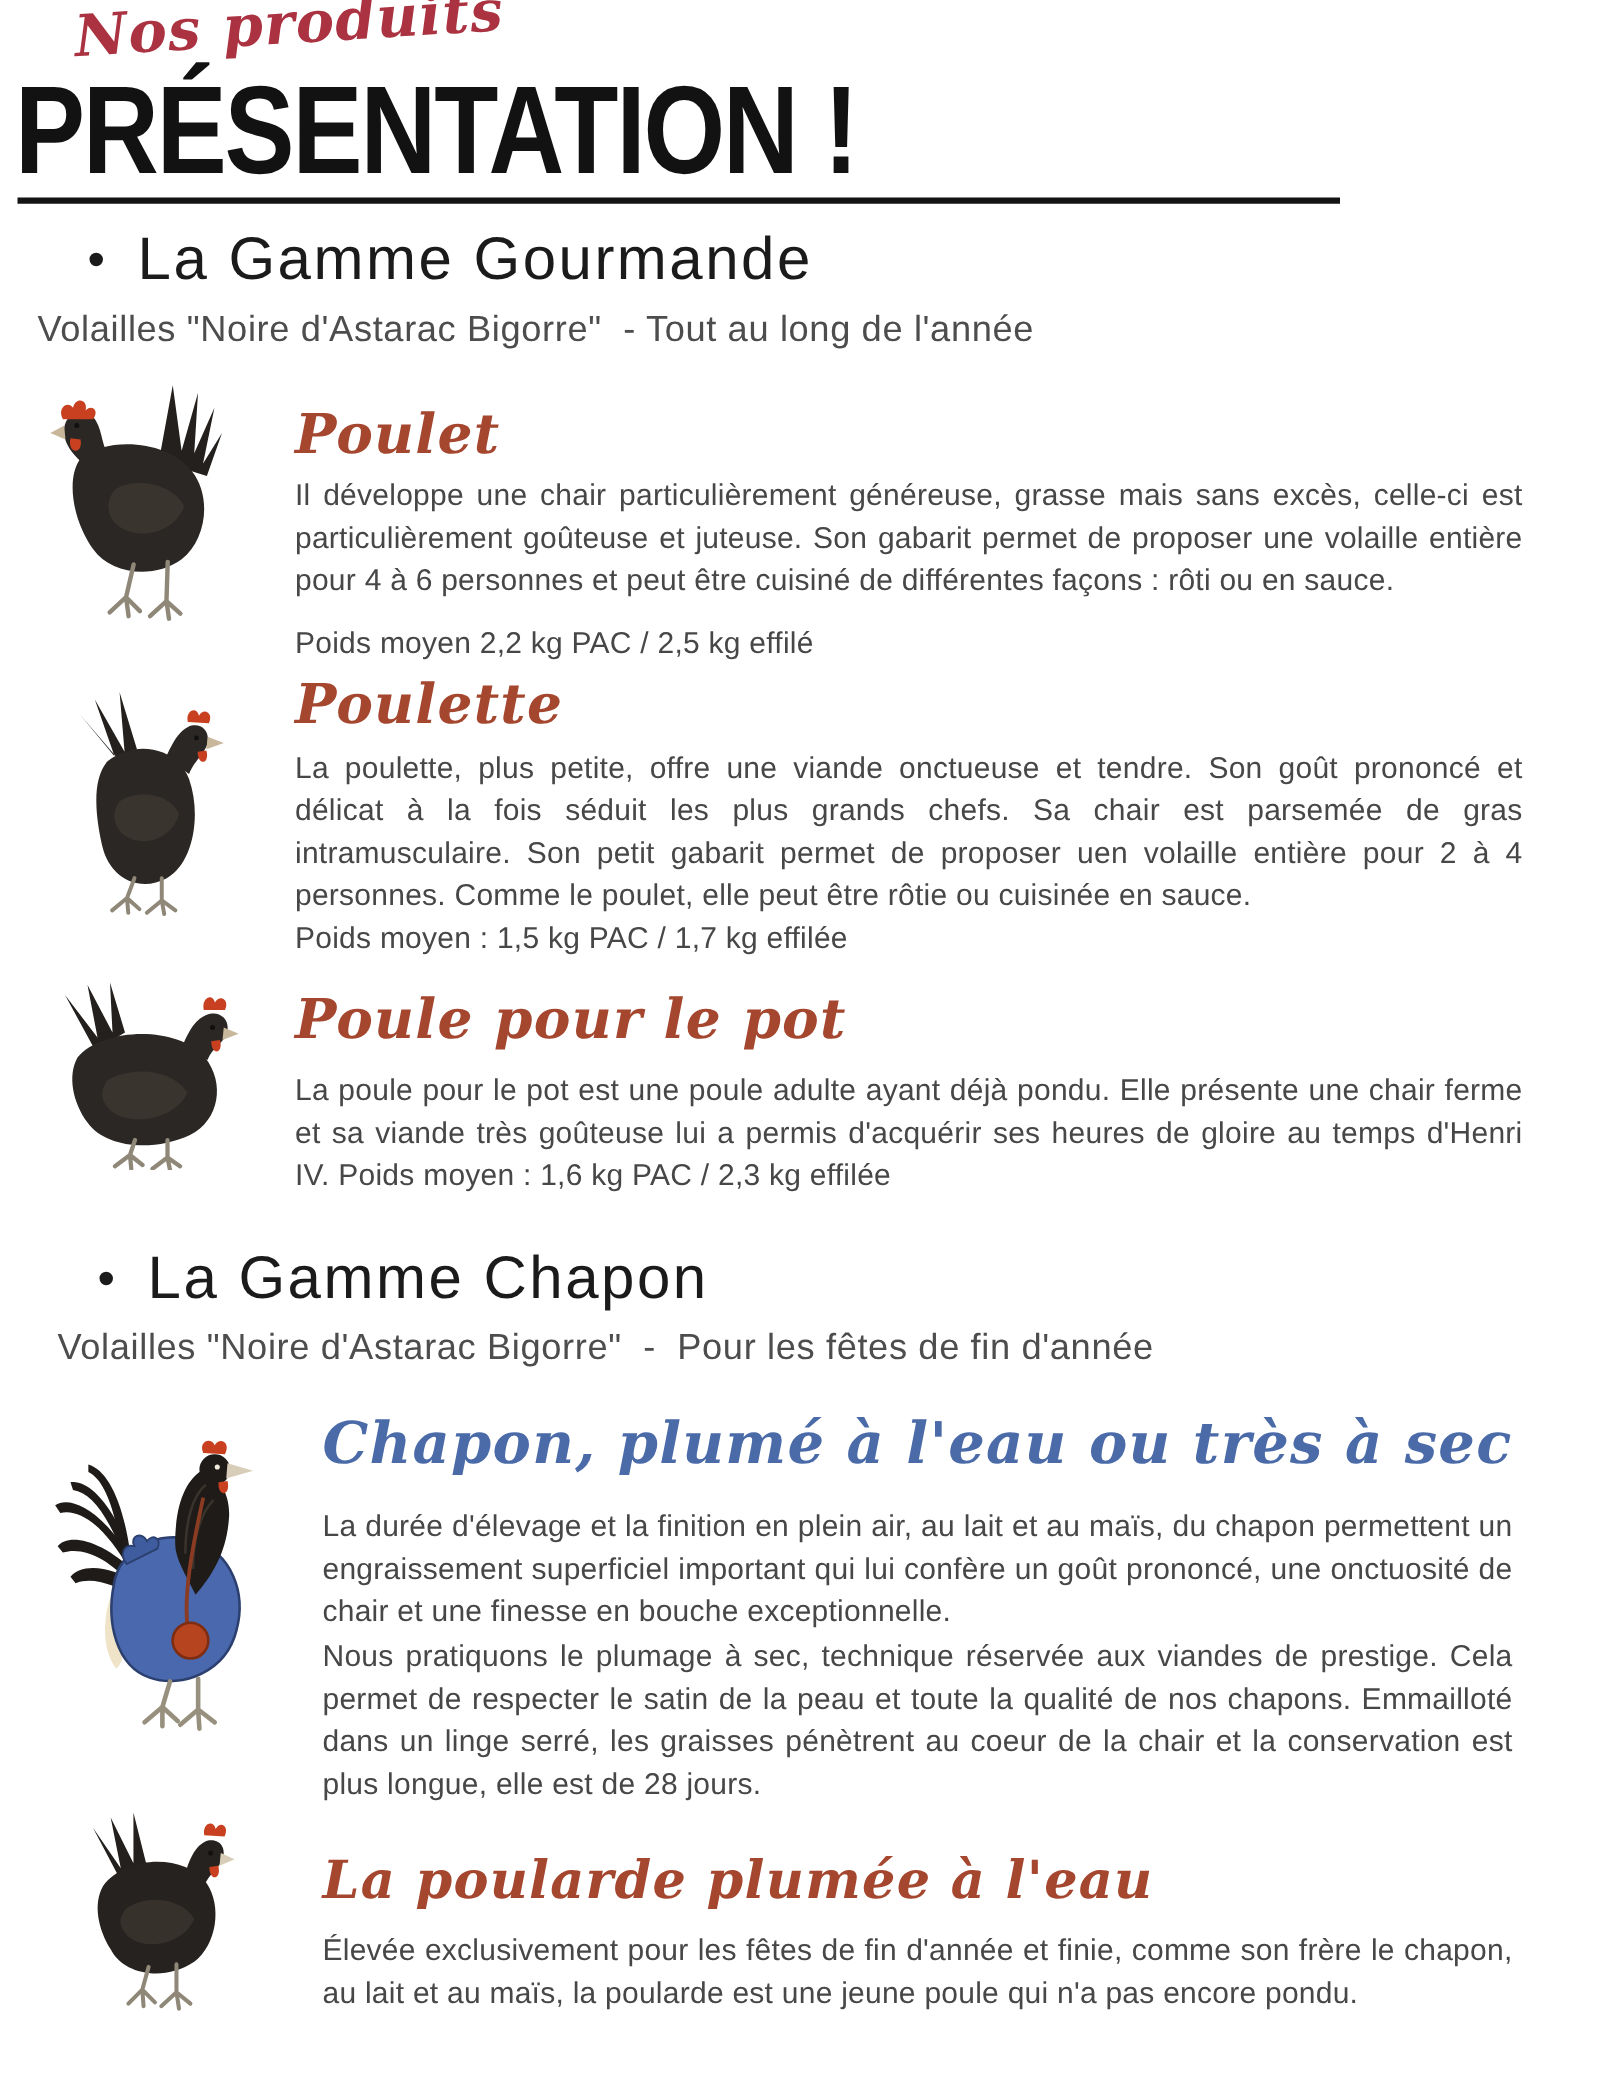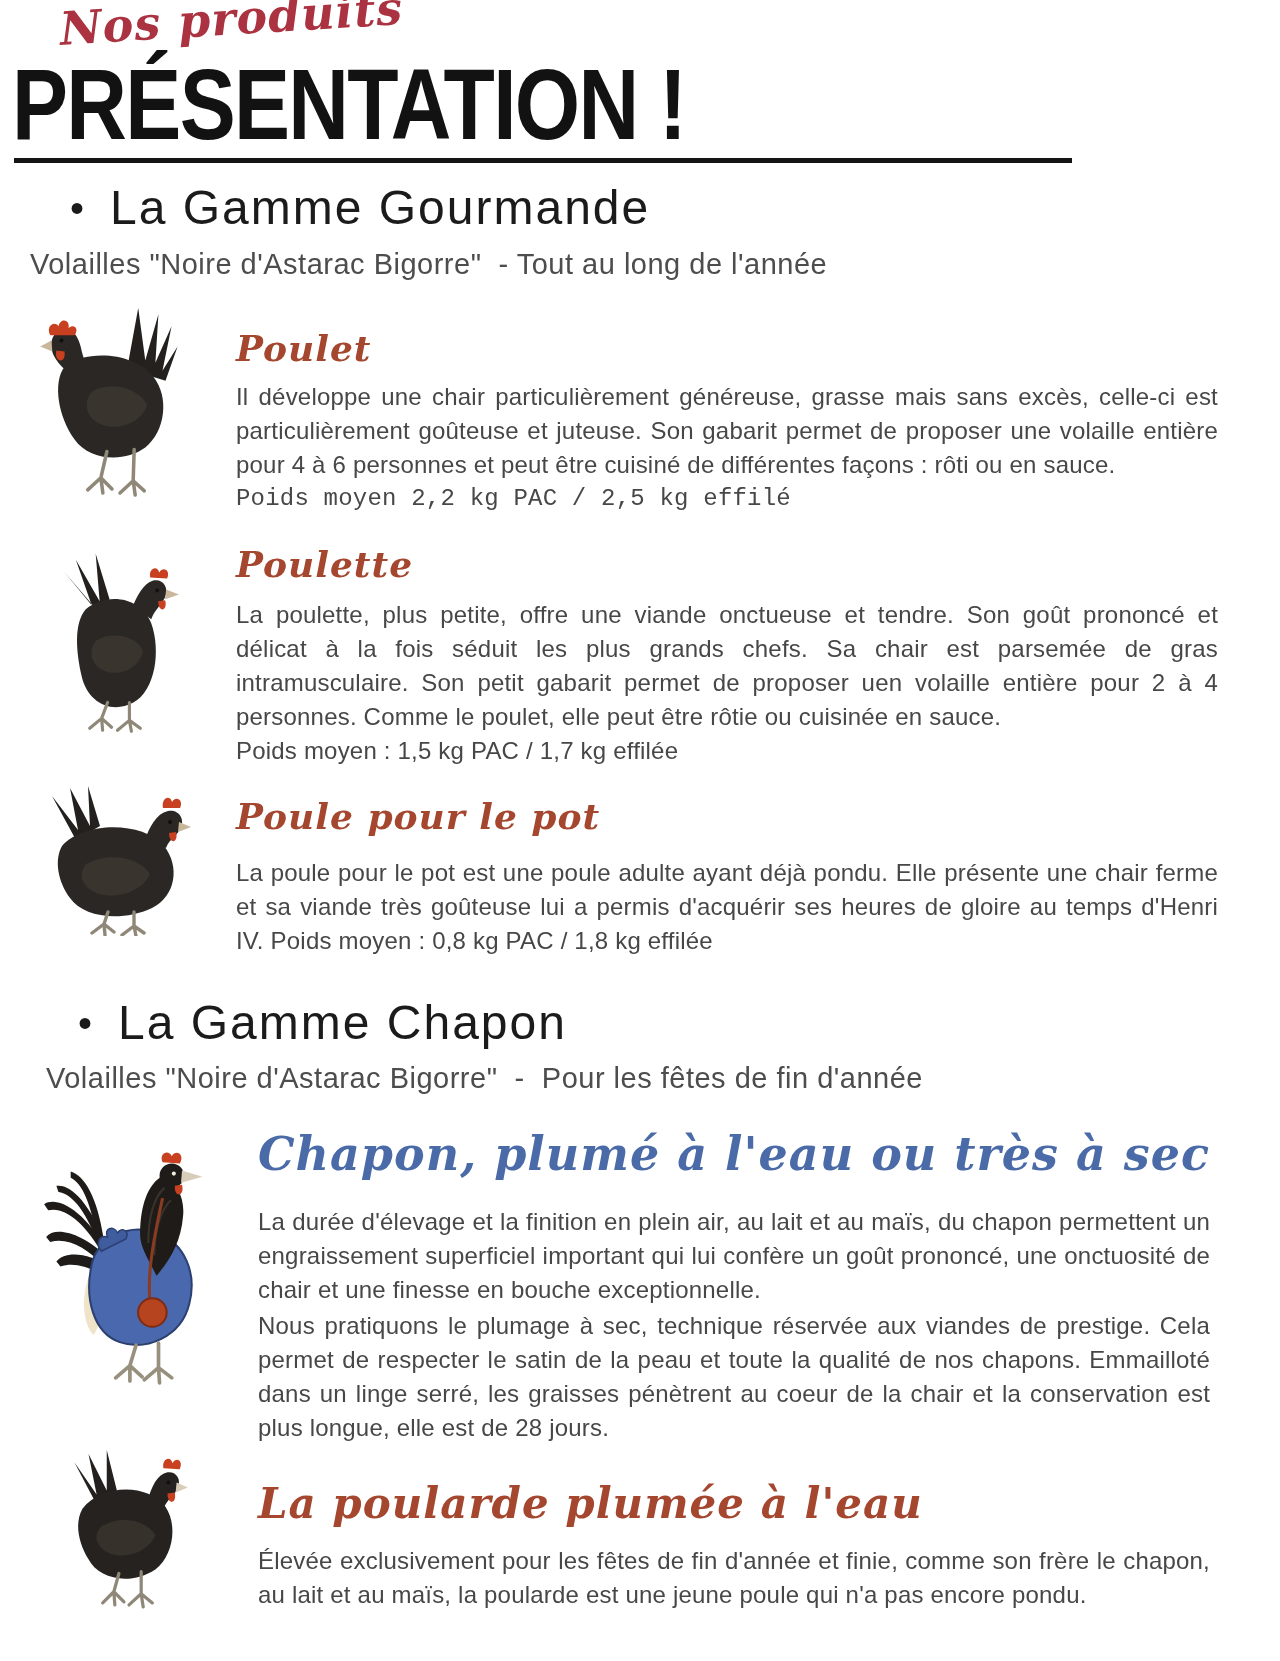--- a/index.html
+++ b/index.html
@@ -29,21 +29,21 @@
   .sec-heading{
     position:absolute;font-size:48px;line-height:56px;color:#1b1b1b;
     letter-spacing:2px;white-space:nowrap;display:flex;align-items:center;
   }
   .sec-heading .bullet{font-size:40px;margin-right:24px;line-height:56px;}
   .sec-subtitle{
     position:absolute;font-size:29px;line-height:36px;color:#4d4d4d;
     letter-spacing:0.5px;white-space:pre;
   }
   .product-heading{
-    position:absolute;font-size:36px;line-height:52px;color:var(--heading-rust);
+    position:absolute;font-size:44px;line-height:52px;color:var(--heading-rust);
     letter-spacing:1px;white-space:nowrap;
   }
   .product-heading.blue{color:var(--heading-blue);font-size:46px;}
   .product-heading.big{font-size:42px;}
   .body-col{position:absolute;font-size:24px;line-height:34px;color:var(--body-text);letter-spacing:0.2px;}
   .body-col p{margin:0;text-align:justify;}
   .body-col p.poids{text-align:left;}
   .body-col p+p{margin-top:2px;}
   .illu{position:absolute;}
   svg{display:block;width:100%;height:100%;}
@@ -75,21 +75,21 @@
       <circle cx="21" cy="42" r="2" fill="#101010"></circle>
       <g stroke="#8f8878" stroke-width="3.5" fill="none" stroke-linecap="round">
         <path d="M66,152 L60,178 M60,178 L47,190 M60,178 L62,193 M60,178 L71,189"></path>
         <path d="M93,150 L92,181 M92,181 L79,193 M92,181 L94,195 M92,181 L103,191"></path>
       </g>
     </svg>
   </div>
   <div class="product-heading script" style="left:236px;top:322px;">Poulet</div>
   <div class="body-col" style="left:236px;top:380px;width:982px;">
     <p>Il développe une chair particulièrement généreuse, grasse mais sans excès, celle-ci est particulièrement goûteuse et juteuse. Son gabarit permet de proposer une volaille entière pour 4 à 6 personnes et peut être cuisiné de différentes façons : rôti ou en sauce.</p>
-    <p class="poids" style="margin-top:0;font-family:Liberation Mono, monospace;">Poids moyen 2,2 kg PAC / 2,5 kg effilé</p>
+    <p class="poids" style="margin-top:16px;">Poids moyen 2,2 kg PAC / 2,5 kg effilé</p>
   </div>
 
   <div class="illu" style="left:56px;top:532px;width:124px;height:218px;">
     <svg viewBox="0 0 125 180">
       <path d="M44,62 L8,20 L36,54 L20,8 L44,50 L40,2 L54,48 Z" fill="#23201d"></path>
       <path d="M30,58 C52,40 86,46 96,72 C106,100 100,140 78,152 C56,164 32,152 26,126 C20,100 18,72 30,58 Z" fill="#2b2724"></path>
       <path d="M40,90 C56,80 80,84 88,100 C82,122 56,128 42,116 C34,108 34,98 40,90 Z" fill="#3c372f" opacity="0.85"></path>
       <path d="M76,58 C82,44 88,32 98,29 C108,27 114,36 110,46 C106,54 100,58 96,68 C88,62 80,60 76,58 Z" fill="#2b2724"></path>
       <path d="M95,26 C93,17 102,13 104,21 C108,14 116,19 112,27 Z" fill="#c8401f"></path>
       <path d="M111,38 L124,43 L110,48 Z" fill="#c9b79b"></path>
@@ -118,21 +118,21 @@
       <path d="M127,47 C127,59 137,57 134,46 Z" fill="#c8401f"></path>
       <circle cx="128" cy="36" r="2" fill="#101010"></circle>
       <g stroke="#8f8878" stroke-width="3.4" fill="none" stroke-linecap="round">
         <path d="M66,126 L62,138 M62,138 L50,147 M62,138 L63,149 M62,138 L72,146"></path>
         <path d="M92,126 L92,140 M92,140 L80,149 M92,140 L94,150 M92,140 L102,147"></path>
       </g>
     </svg>
   </div>
   <div class="product-heading script" style="left:236px;top:790px;">Poule pour le pot</div>
   <div class="body-col" style="left:236px;top:856px;width:982px;">
-    <p>La poule pour le pot est une poule adulte ayant déjà pondu. Elle présente une chair ferme et sa viande très goûteuse lui a permis d'acquérir ses heures de gloire au temps d'Henri IV. Poids moyen : 0,8 kg PAC / 1,8 kg effilée</p>
+    <p>La poule pour le pot est une poule adulte ayant déjà pondu. Elle présente une chair ferme et sa viande très goûteuse lui a permis d'acquérir ses heures de gloire au temps d'Henri IV. Poids moyen : 1,6 kg PAC / 2,3 kg effilée</p>
   </div>
 
   <div class="sec-heading" style="left:78px;top:995px;">
     <span class="bullet">•</span>
     <span>La Gamme Chapon</span>
   </div>
   <div class="sec-subtitle" style="left:46px;top:1060px;">Volailles "Noire d'Astarac Bigorre"  -  Pour les fêtes de fin d'année</div>
 
   <div class="illu" style="left:42px;top:1145px;width:184px;height:240px;">
     <svg viewBox="0 0 180 235">

